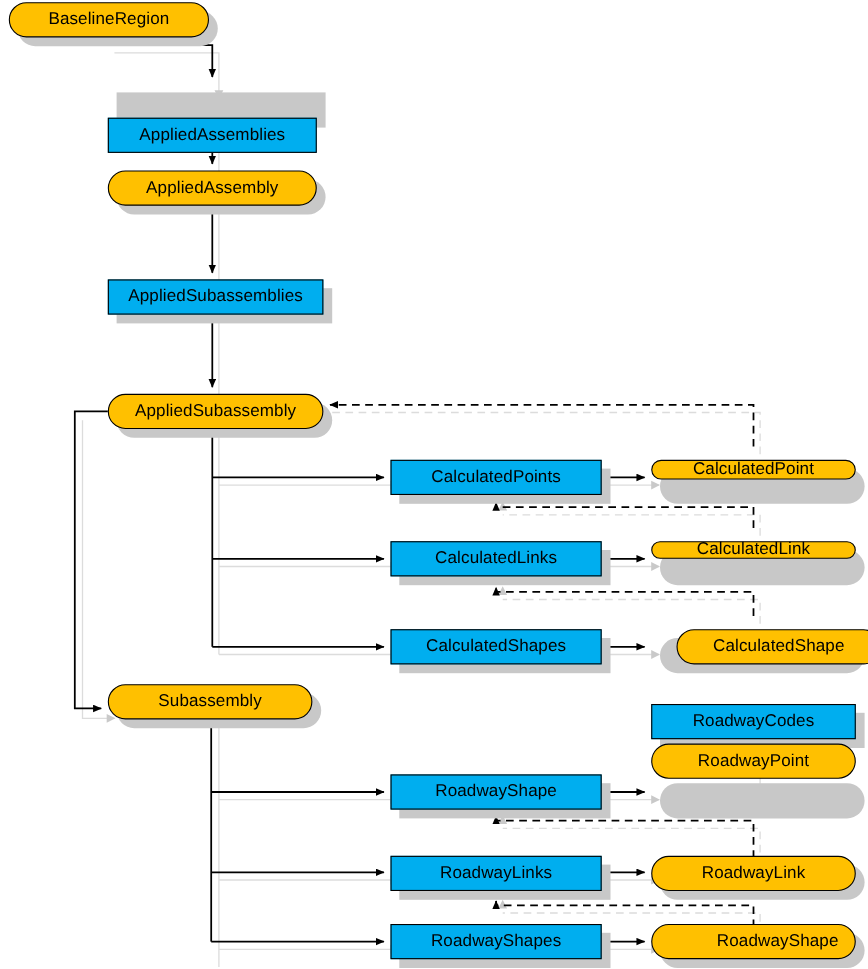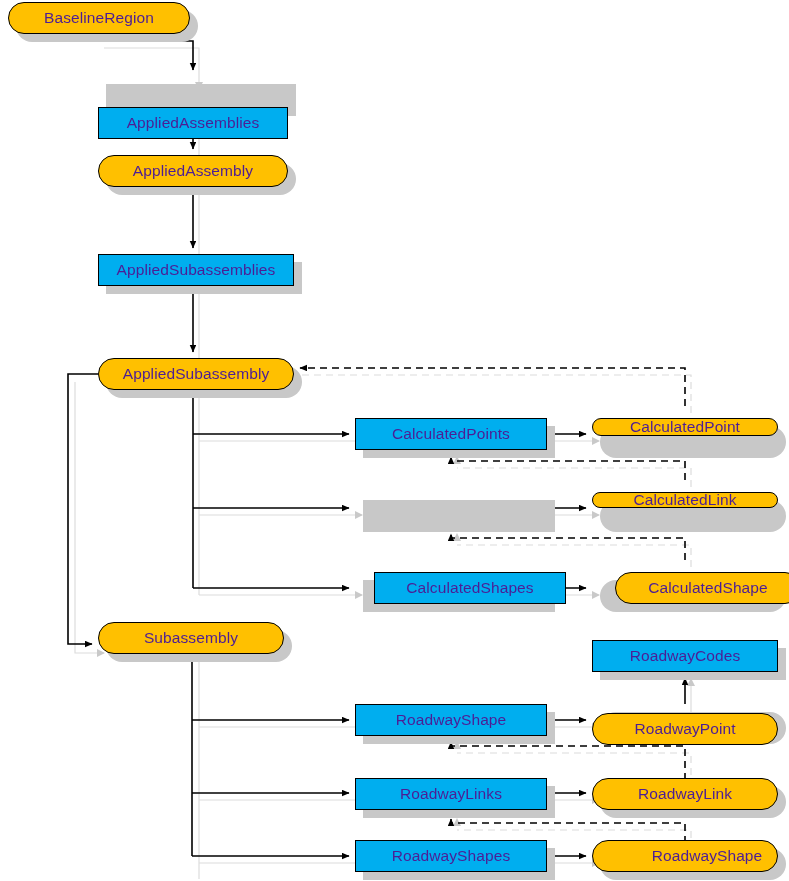--- a/index.html
+++ b/index.html
@@ -1,20 +1,20 @@
 <!DOCTYPE html>
 <html><head>
 <meta charset="utf-8">
 <style>
   html,body{margin:0;padding:0;background:#ffffff;}
   body{font-family:"Liberation Sans", sans-serif;}
   #stage{position:relative;width:789px;height:881px;background:#ffffff;overflow:hidden;}
   #edges{position:absolute;left:0;top:0;width:789px;height:881px;}
   .node{position:absolute;box-sizing:border-box;display:flex;align-items:center;
-        justify-content:center;font-size:15.5px;color:#4c1d95;white-space:nowrap;
+        justify-content:center;font-size:15.5px;color:#000000;white-space:nowrap;
         letter-spacing:.1px;}
   .node.rect{background:#00AEEF;border:1.4px solid #000;border-radius:0;}
   .node.pill{background:#FFC000;border:1.4px solid #000;border-radius:17px;}
   .shadow{position:absolute;background:#c8c8c8;}
   .shadow.pill{border-radius:17px;}
 </style>
 </head>
 <body>
 
 <div id="stage">
@@ -161,39 +161,42 @@
     </div>
   <div class="node pill" style="left:98px;top:358px;width:196px;height:32px;">
       <span>AppliedSubassembly</span>
     </div>
   <div class="node rect" style="left:355px;top:418px;width:192px;height:32px;">
       <span>CalculatedPoints</span>
     </div>
   <div class="node pill" style="left:592px;top:418px;width:186px;height:18px;">
       <span>CalculatedPoint</span>
     </div>
+  <div class="node rect" style="left:355px;top:492px;width:192px;height:32px;">
+      <span>CalculatedLinks</span>
+    </div>
   <div class="node pill" style="left:592px;top:492px;width:186px;height:16px;">
       <span>CalculatedLink</span>
     </div>
-  <div class="node rect" style="left:355px;top:572px;width:192px;height:32px;margin-left:19px;">
+  <div class="node rect" style="left:355px;top:572px;width:192px;height:32px;">
       <span>CalculatedShapes</span>
     </div>
   <div class="node pill" style="left:592px;top:572px;width:186px;height:32px;margin-left:23px;">
       <span>CalculatedShape</span>
     </div>
   <div class="node pill" style="left:98px;top:622px;width:186px;height:32px;">
       <span>Subassembly</span>
     </div>
   <div class="node rect" style="left:592px;top:640px;width:186px;height:32px;">
       <span>RoadwayCodes</span>
     </div>
   <div class="node rect" style="left:355px;top:704px;width:192px;height:32px;">
       <span>RoadwayShape</span>
     </div>
-  <div class="node pill" style="left:592px;top:713px;width:186px;height:32px;">
+  <div class="node pill" style="left:592px;top:676px;width:186px;height:32px;">
       <span>RoadwayPoint</span>
     </div>
   <div class="node rect" style="left:355px;top:778px;width:192px;height:32px;">
       <span>RoadwayLinks</span>
     </div>
   <div class="node pill" style="left:592px;top:778px;width:186px;height:32px;">
       <span>RoadwayLink</span>
     </div>
   <div class="node rect" style="left:355px;top:840px;width:192px;height:32px;">
       <span>RoadwayShapes</span>

